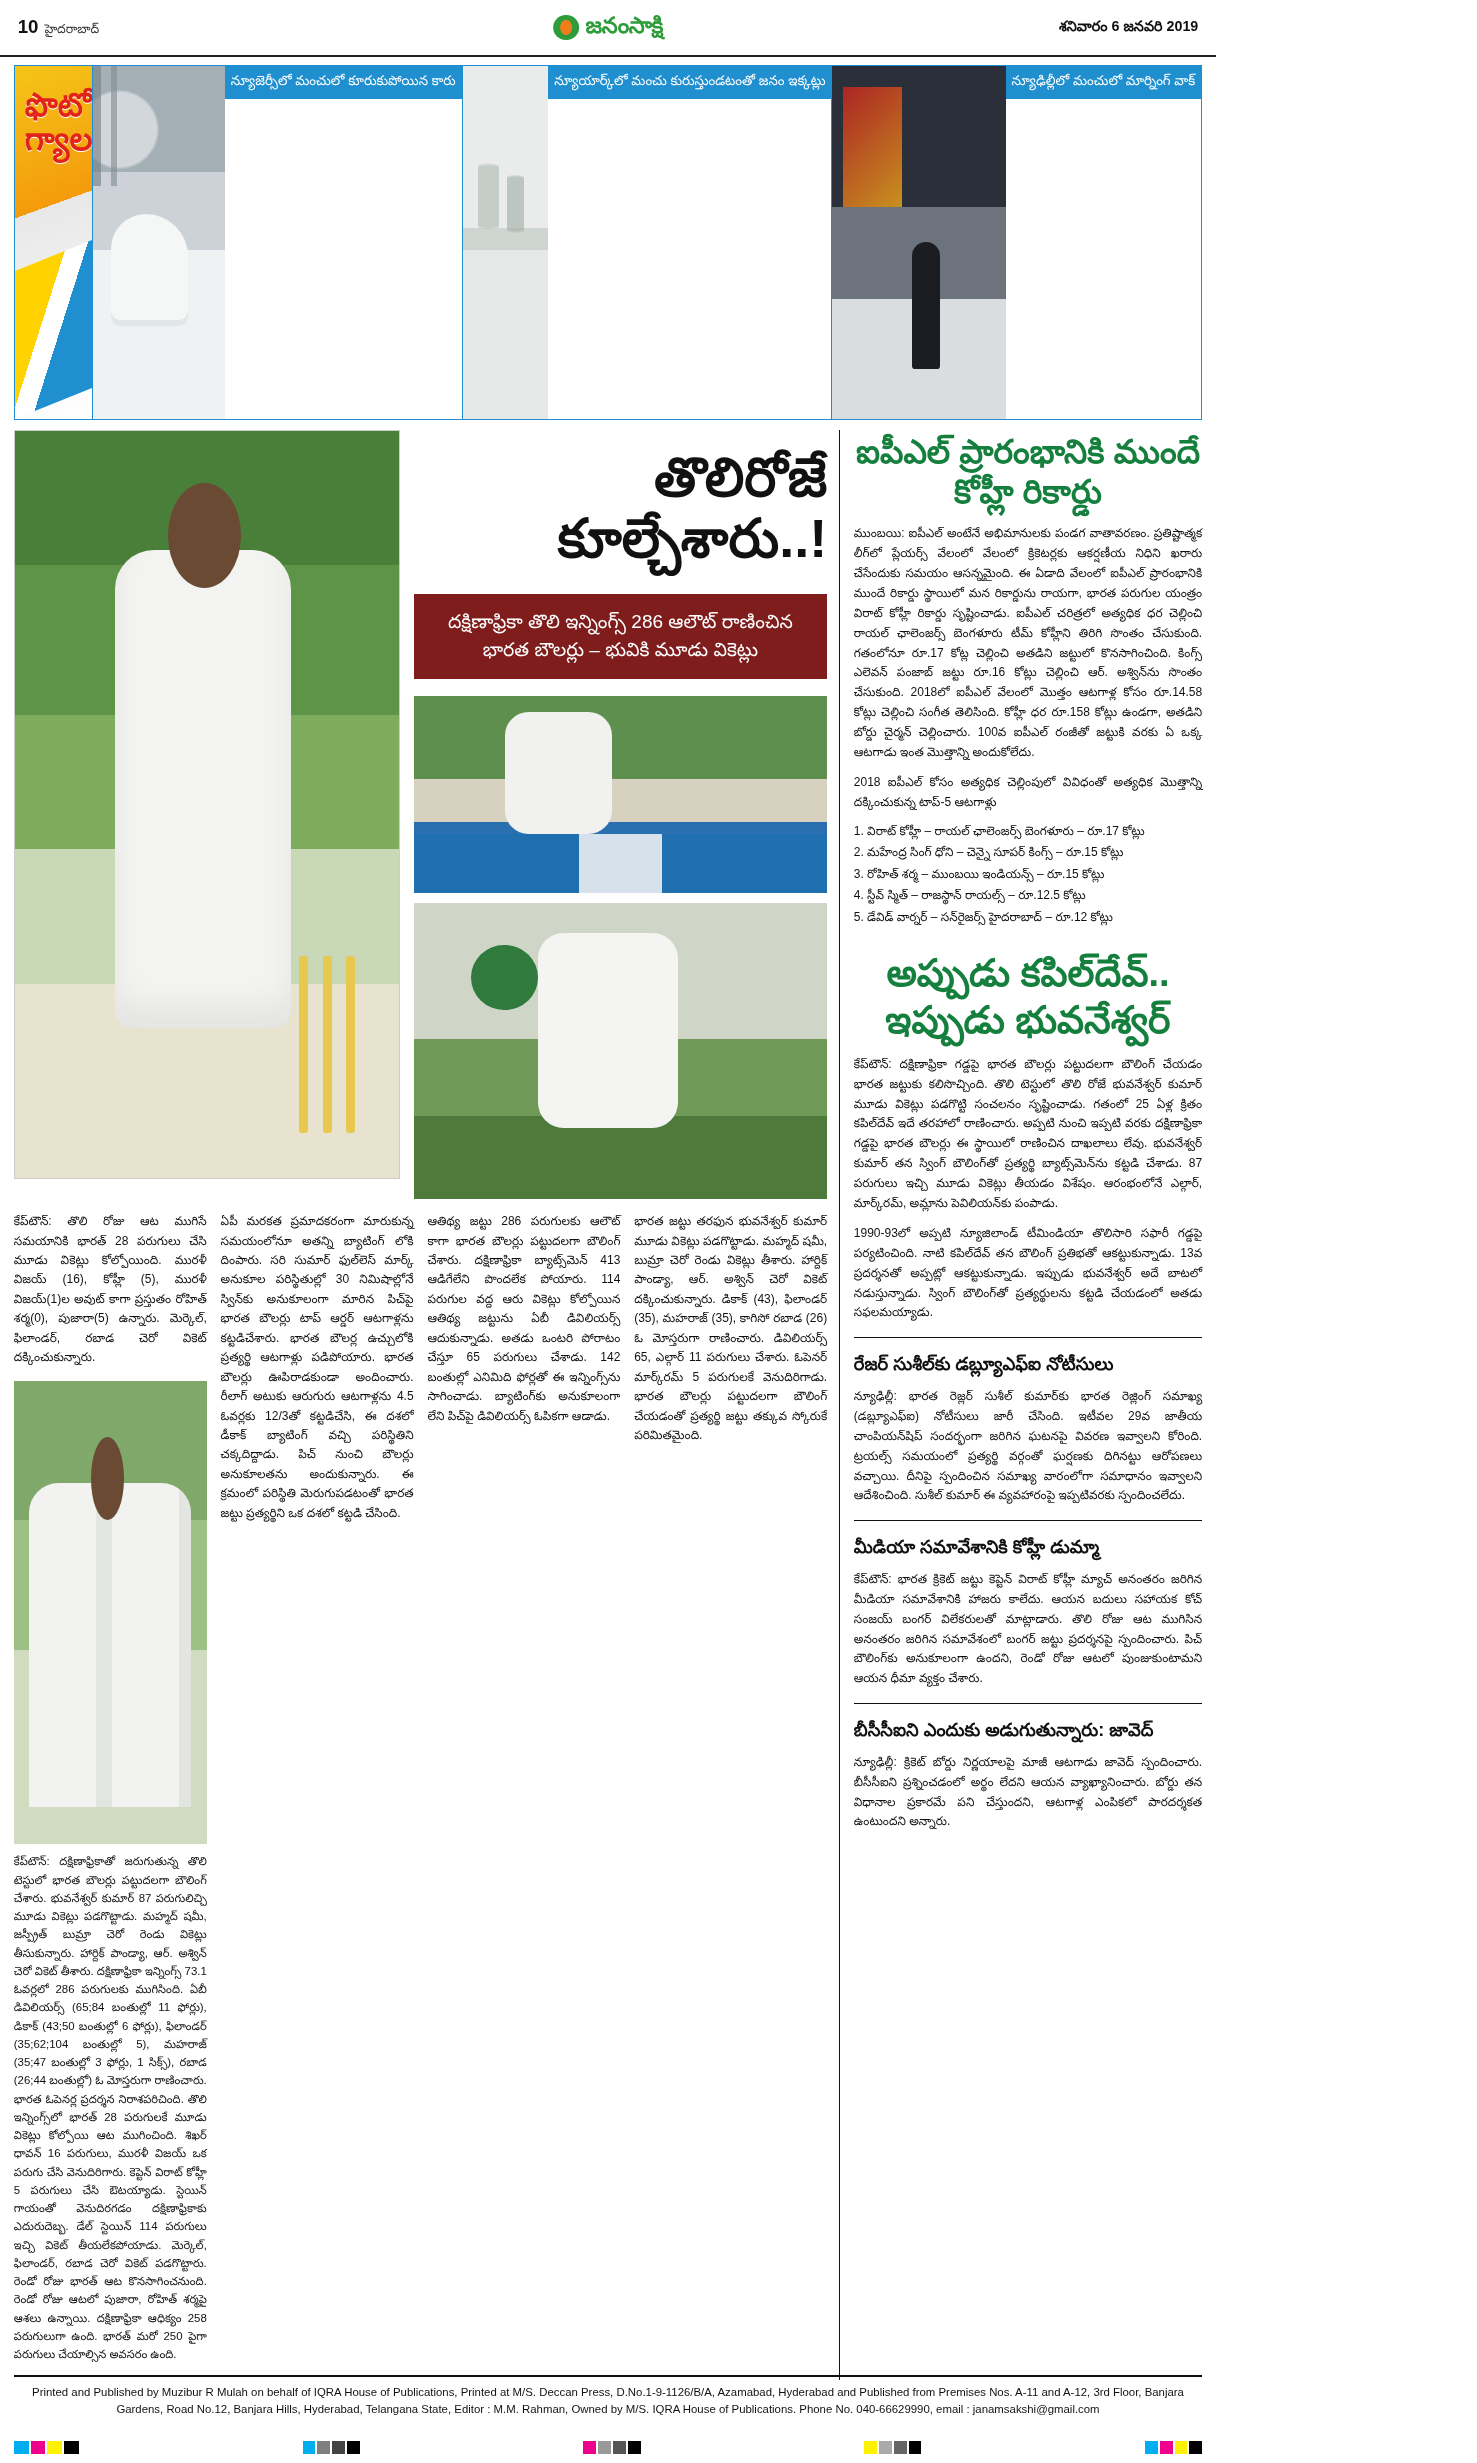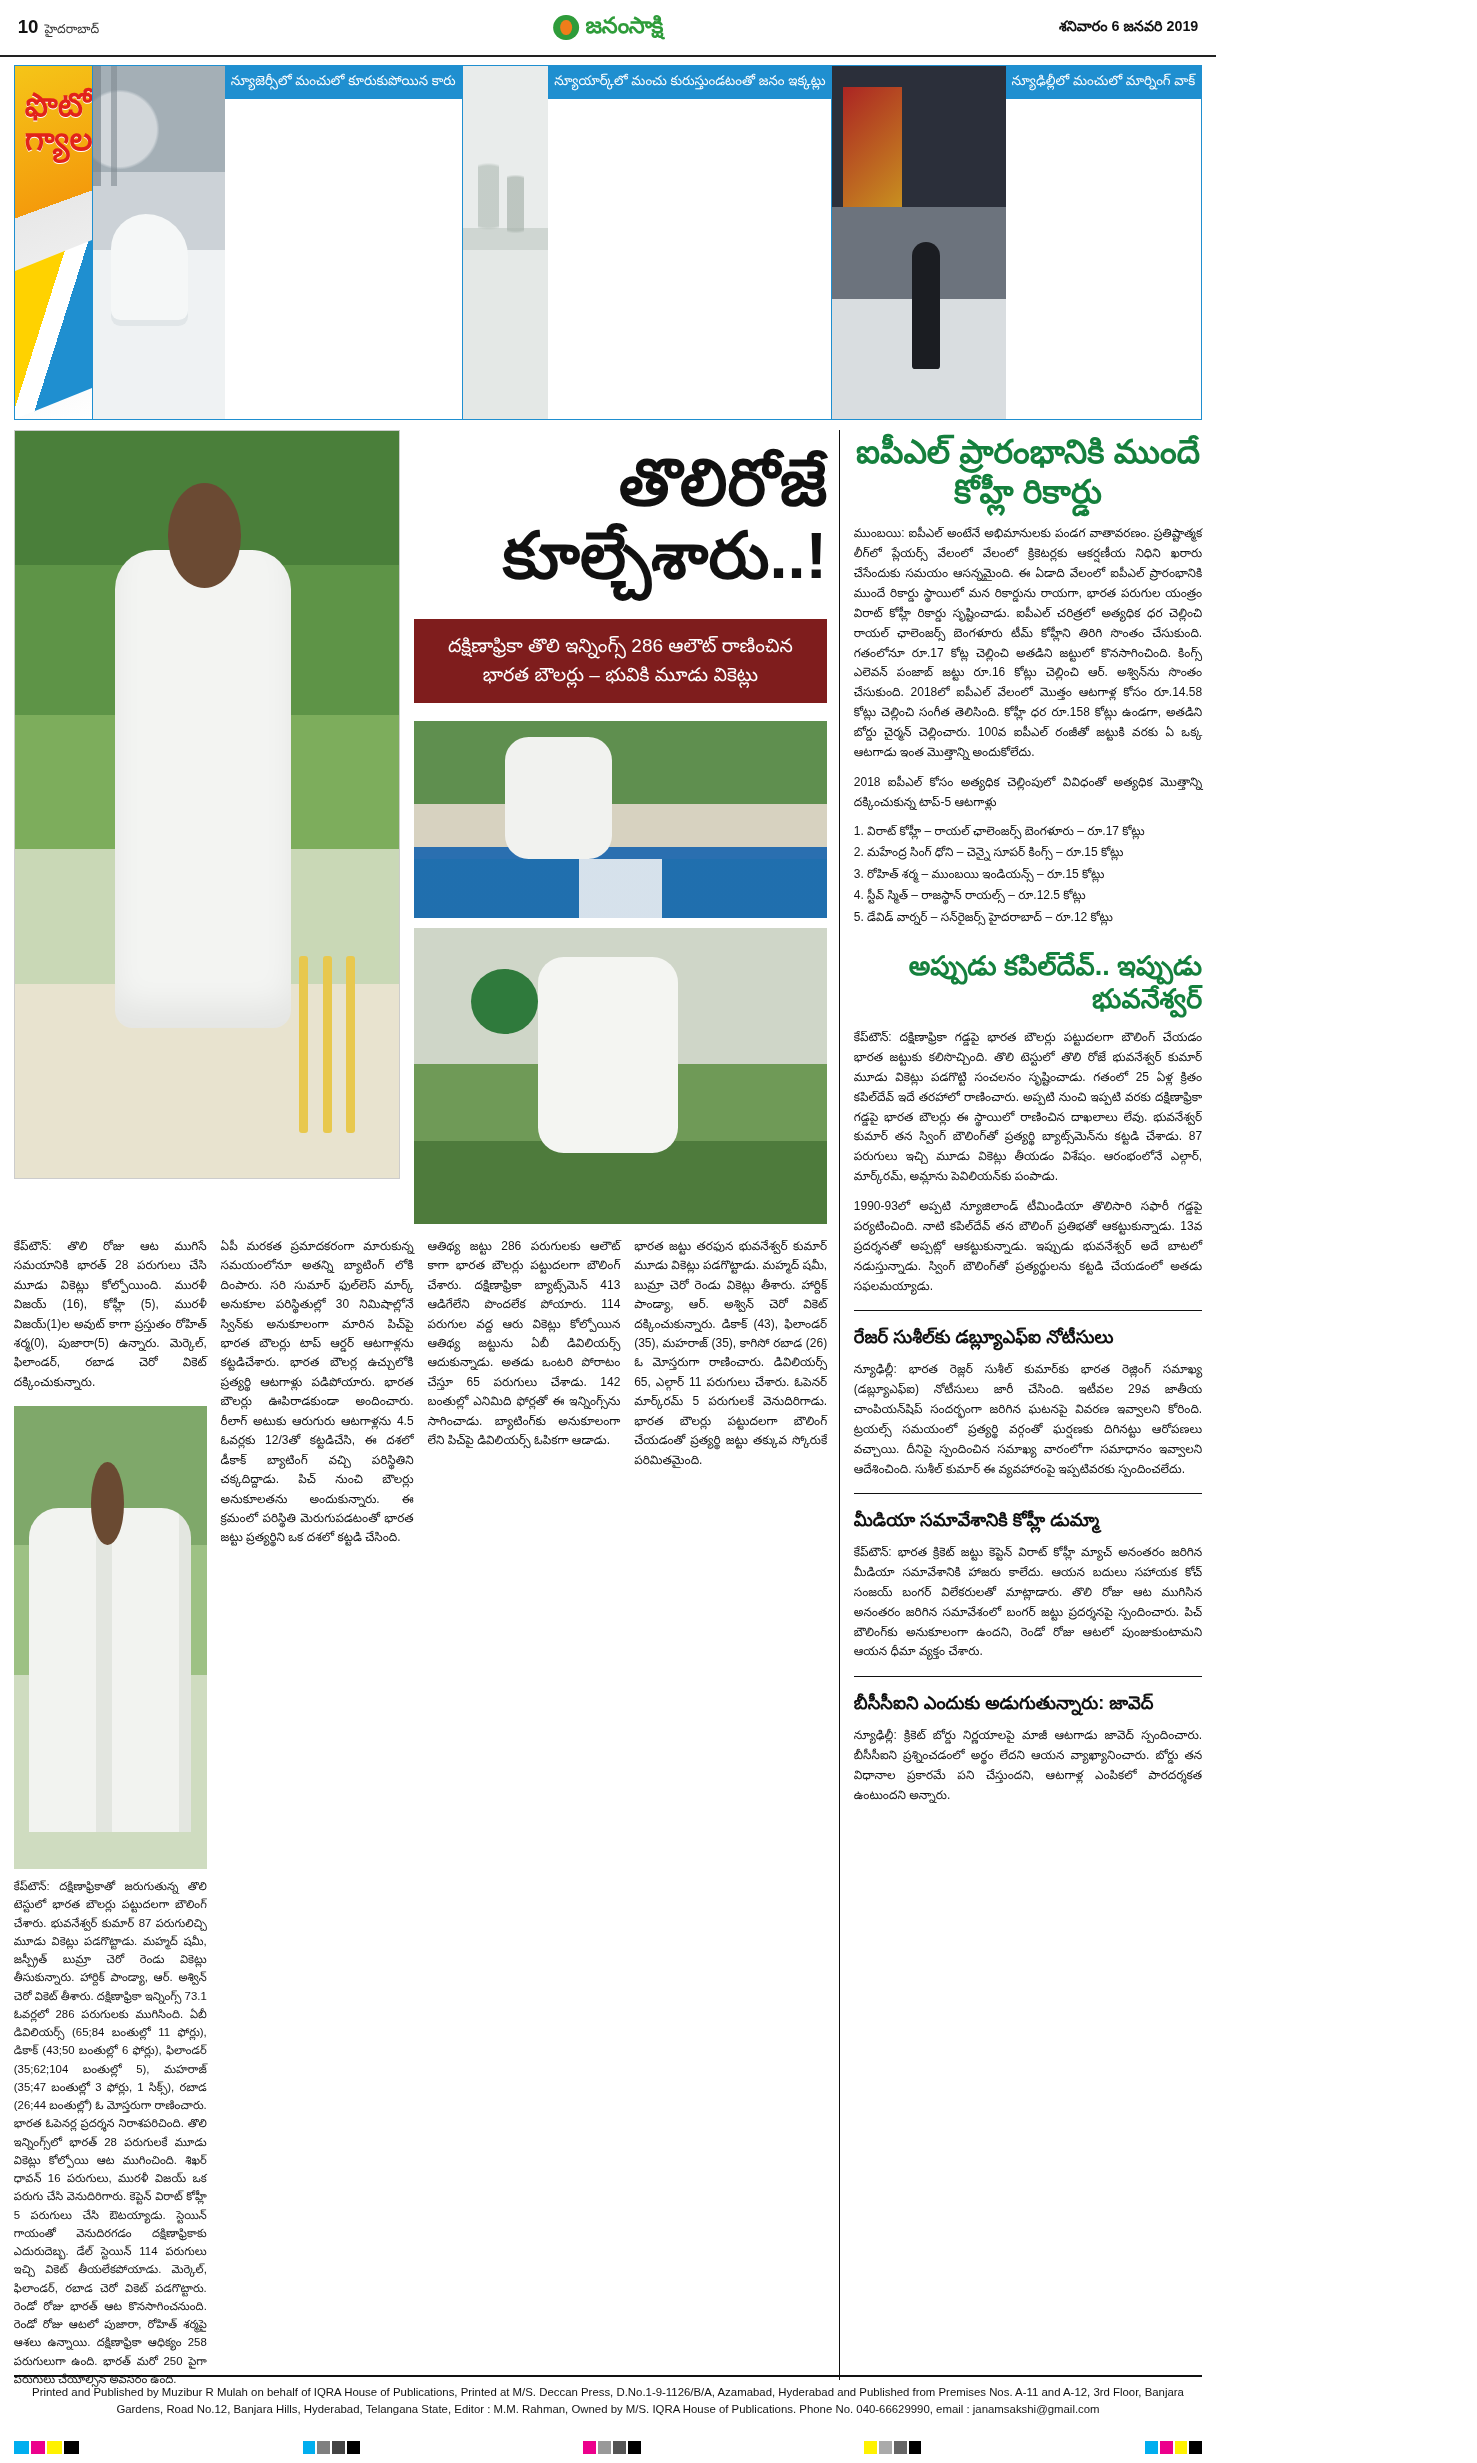--- a/index.html
+++ b/index.html
@@ -165,21 +165,21 @@
   .stumps span{
     position:absolute; bottom:0; width:8.9px; height:100%;
     background:#e8c84e; border-radius:3px;
   }
   .stumps span:nth-child(1){left:0;}
   .stumps span:nth-child(2){left:23.6px;}
   .stumps span:nth-child(3){left:47px;}
 
   .headline-area { flex:1; display:flex; flex-direction:column; }
   .headline {
-    font-size:65px; line-height:1.12; font-weight:bold; color:#111;
+    font-size:54px; line-height:1.12; font-weight:bold; color:#111;
     text-align:right; margin-top:17.7px;
   }
   .subhead-box {
     margin-top:25.6px;
     background:#7f1d1d; color:#fff;
     padding:13.8px 15.8px; font-size:19px; line-height:1.5;
     text-align:center;
   }
   .mid-photos { display:flex; flex-direction:column; gap:9.9px; margin-top:17.7px; }
   .ph-bat1{ height:197px; position:relative; overflow:hidden; background:linear-gradient(180deg,#5f8f4f 0 42%, #d7d2c0 42% 64%, #2a6fb0 64% 100%); }
@@ -208,21 +208,21 @@
   }
   .cap-under {
     font-size:11.4px; line-height:1.6; text-align:justify; margin-top:7.9px; color:#111;
   }
 
   
   .r-head {
     font-size:33px; line-height:1.22; font-weight:bold; text-align:center; color:#15803d;
     margin:2px 0 11.8px 0;
   }
-  .r-head.small { font-size:27px;text-align:right; }
+  .r-head.small { font-size:38px; }
   .r-body { font-size:12px; line-height:1.66; text-align:justify; color:#111; }
   .r-list { font-size:12px; line-height:1.8; margin:7.9px 0 0 0; padding:0; list-style:none; }
   .r-sub {
     font-size:18px; font-weight:bold; margin:15.8px 0 7.9px 0; color:#111;
   }
   .rule { height:1px; background:#111; margin:13.8px 0; }
 
   
   .footer {
     position:absolute; left:13.8px; right:13.8px; bottom:45px;

